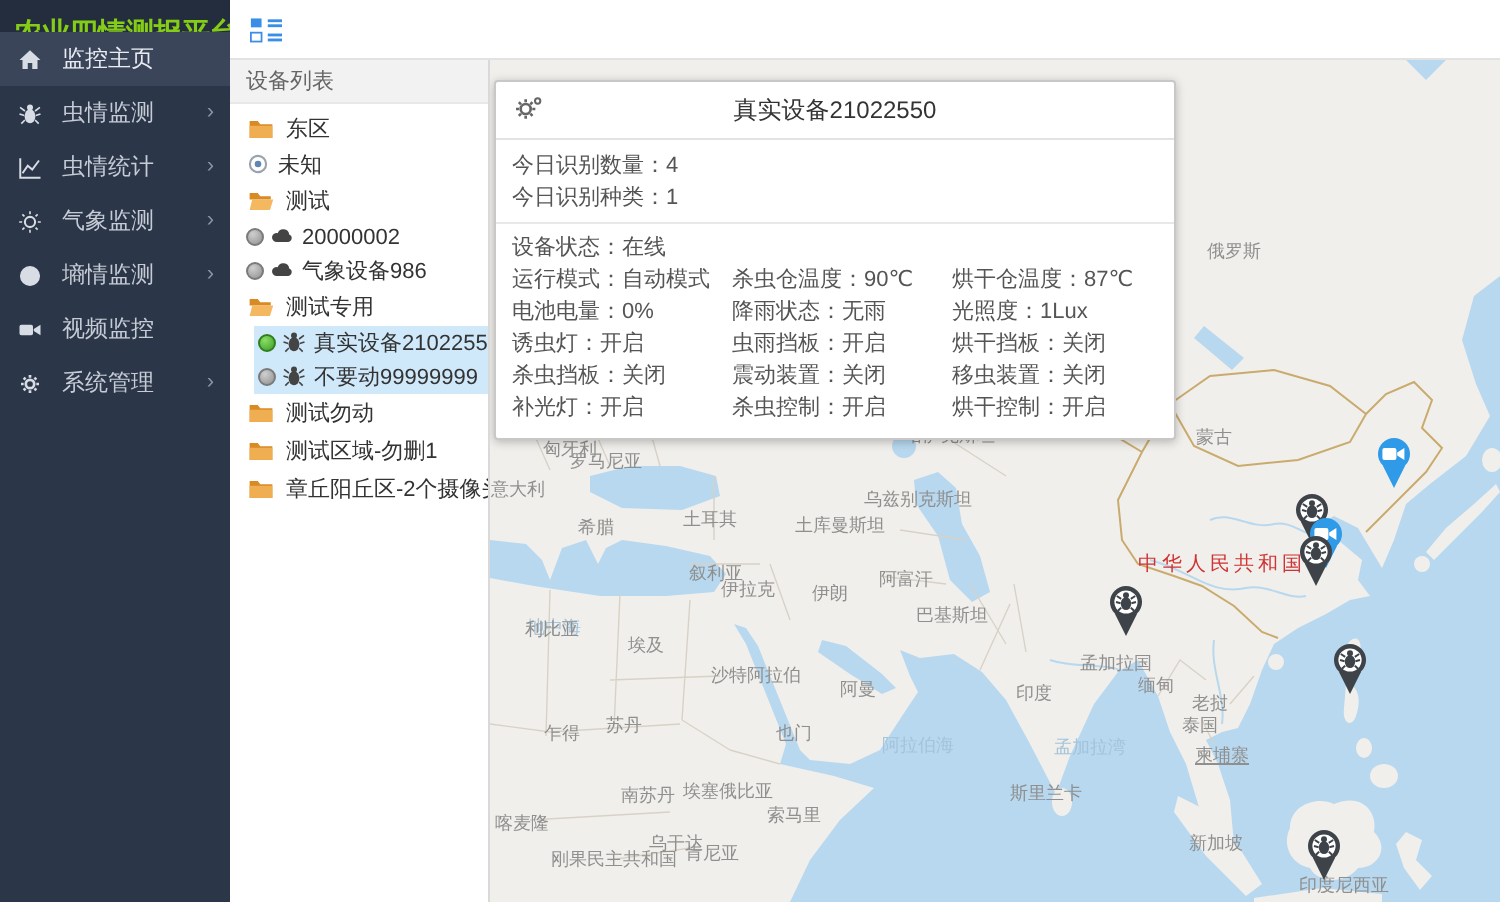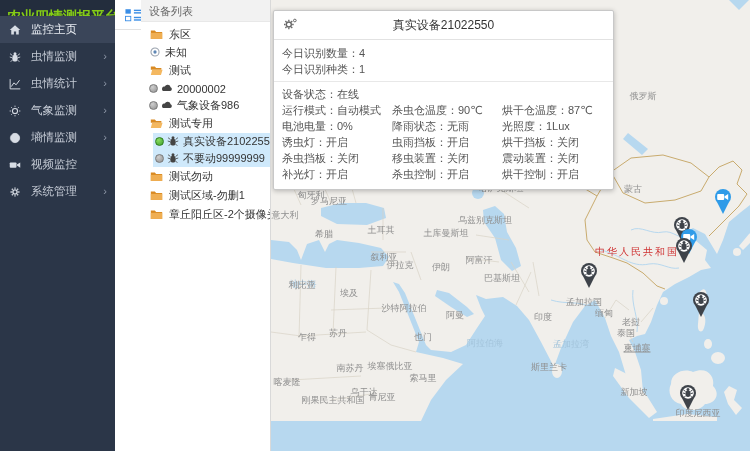--- a/index.html
+++ b/index.html
@@ -11,21 +11,21 @@
   .app-title{height:16px;line-height:32px;background:#232d3d;color:#84cc16;font-size:14px;font-weight:bold;
              padding-left:7px;white-space:nowrap;letter-spacing:0px;}
   .menu{display:flex;flex-direction:column;}
   .menu-item{height:27px;display:flex;align-items:center;padding:0 8px;font-size:11.5px;cursor:pointer;}
   .menu-item.active{background:#3a4559;color:#e8ecf2;}
   .mi-icon{width:14px;height:14px;display:inline-flex;align-items:center;justify-content:center;color:#d8dde5;}
   .mi-icon svg{width:12px;height:12px;}
   .mi-label{flex:1;margin-left:9px;white-space:nowrap;}
   .mi-arrow{color:#8d96a6;font-size:11px;line-height:1;}
   
-  .main{flex:1;display:flex;flex-direction:row;min-width:0;}
+  .main{flex:1;display:flex;flex-direction:column;min-width:0;}
   .topbar{height:30px;background:#fff;border-bottom:1px solid #e2e2e2;display:flex;align-items:center;padding-left:10px;}
   .tree-toggle{display:inline-flex;cursor:pointer;}
   .content{flex:1;display:flex;min-height:0;}
   
   .device-panel{width:130px;min-width:130px;background:#fff;border-right:1px solid #d9d9d9;overflow:hidden;}
   .panel-header{height:22px;line-height:22px;background:#f2f2f2;border-bottom:1px solid #e8e8e8;
                 font-size:11px;color:#666;padding-left:8px;}
   .tree{padding-top:3px;}
   .tree-row{height:17px;display:flex;align-items:center;font-size:11px;color:#333;white-space:nowrap;cursor:pointer;}
   .tree-row.folder{padding-left:9px;height:19px;}
@@ -452,22 +452,22 @@
               <span>运行模式：自动模式</span>
               <span>杀虫仓温度：90℃</span>
               <span>烘干仓温度：87℃</span>
               <span>电池电量：0%</span>
               <span>降雨状态：无雨</span>
               <span>光照度：1Lux</span>
               <span>诱虫灯：开启</span>
               <span>虫雨挡板：开启</span>
               <span>烘干挡板：关闭</span>
               <span>杀虫挡板：关闭</span>
+              <span>震动装置：关闭</span>
               <span>移虫装置：关闭</span>
-              <span>震动装置：关闭</span>
               <span>补光灯：开启</span>
               <span>杀虫控制：开启</span>
               <span>烘干控制：开启</span>
             </div>
         </div>
       </section>
 
     </div>
   </div>
 </div>

